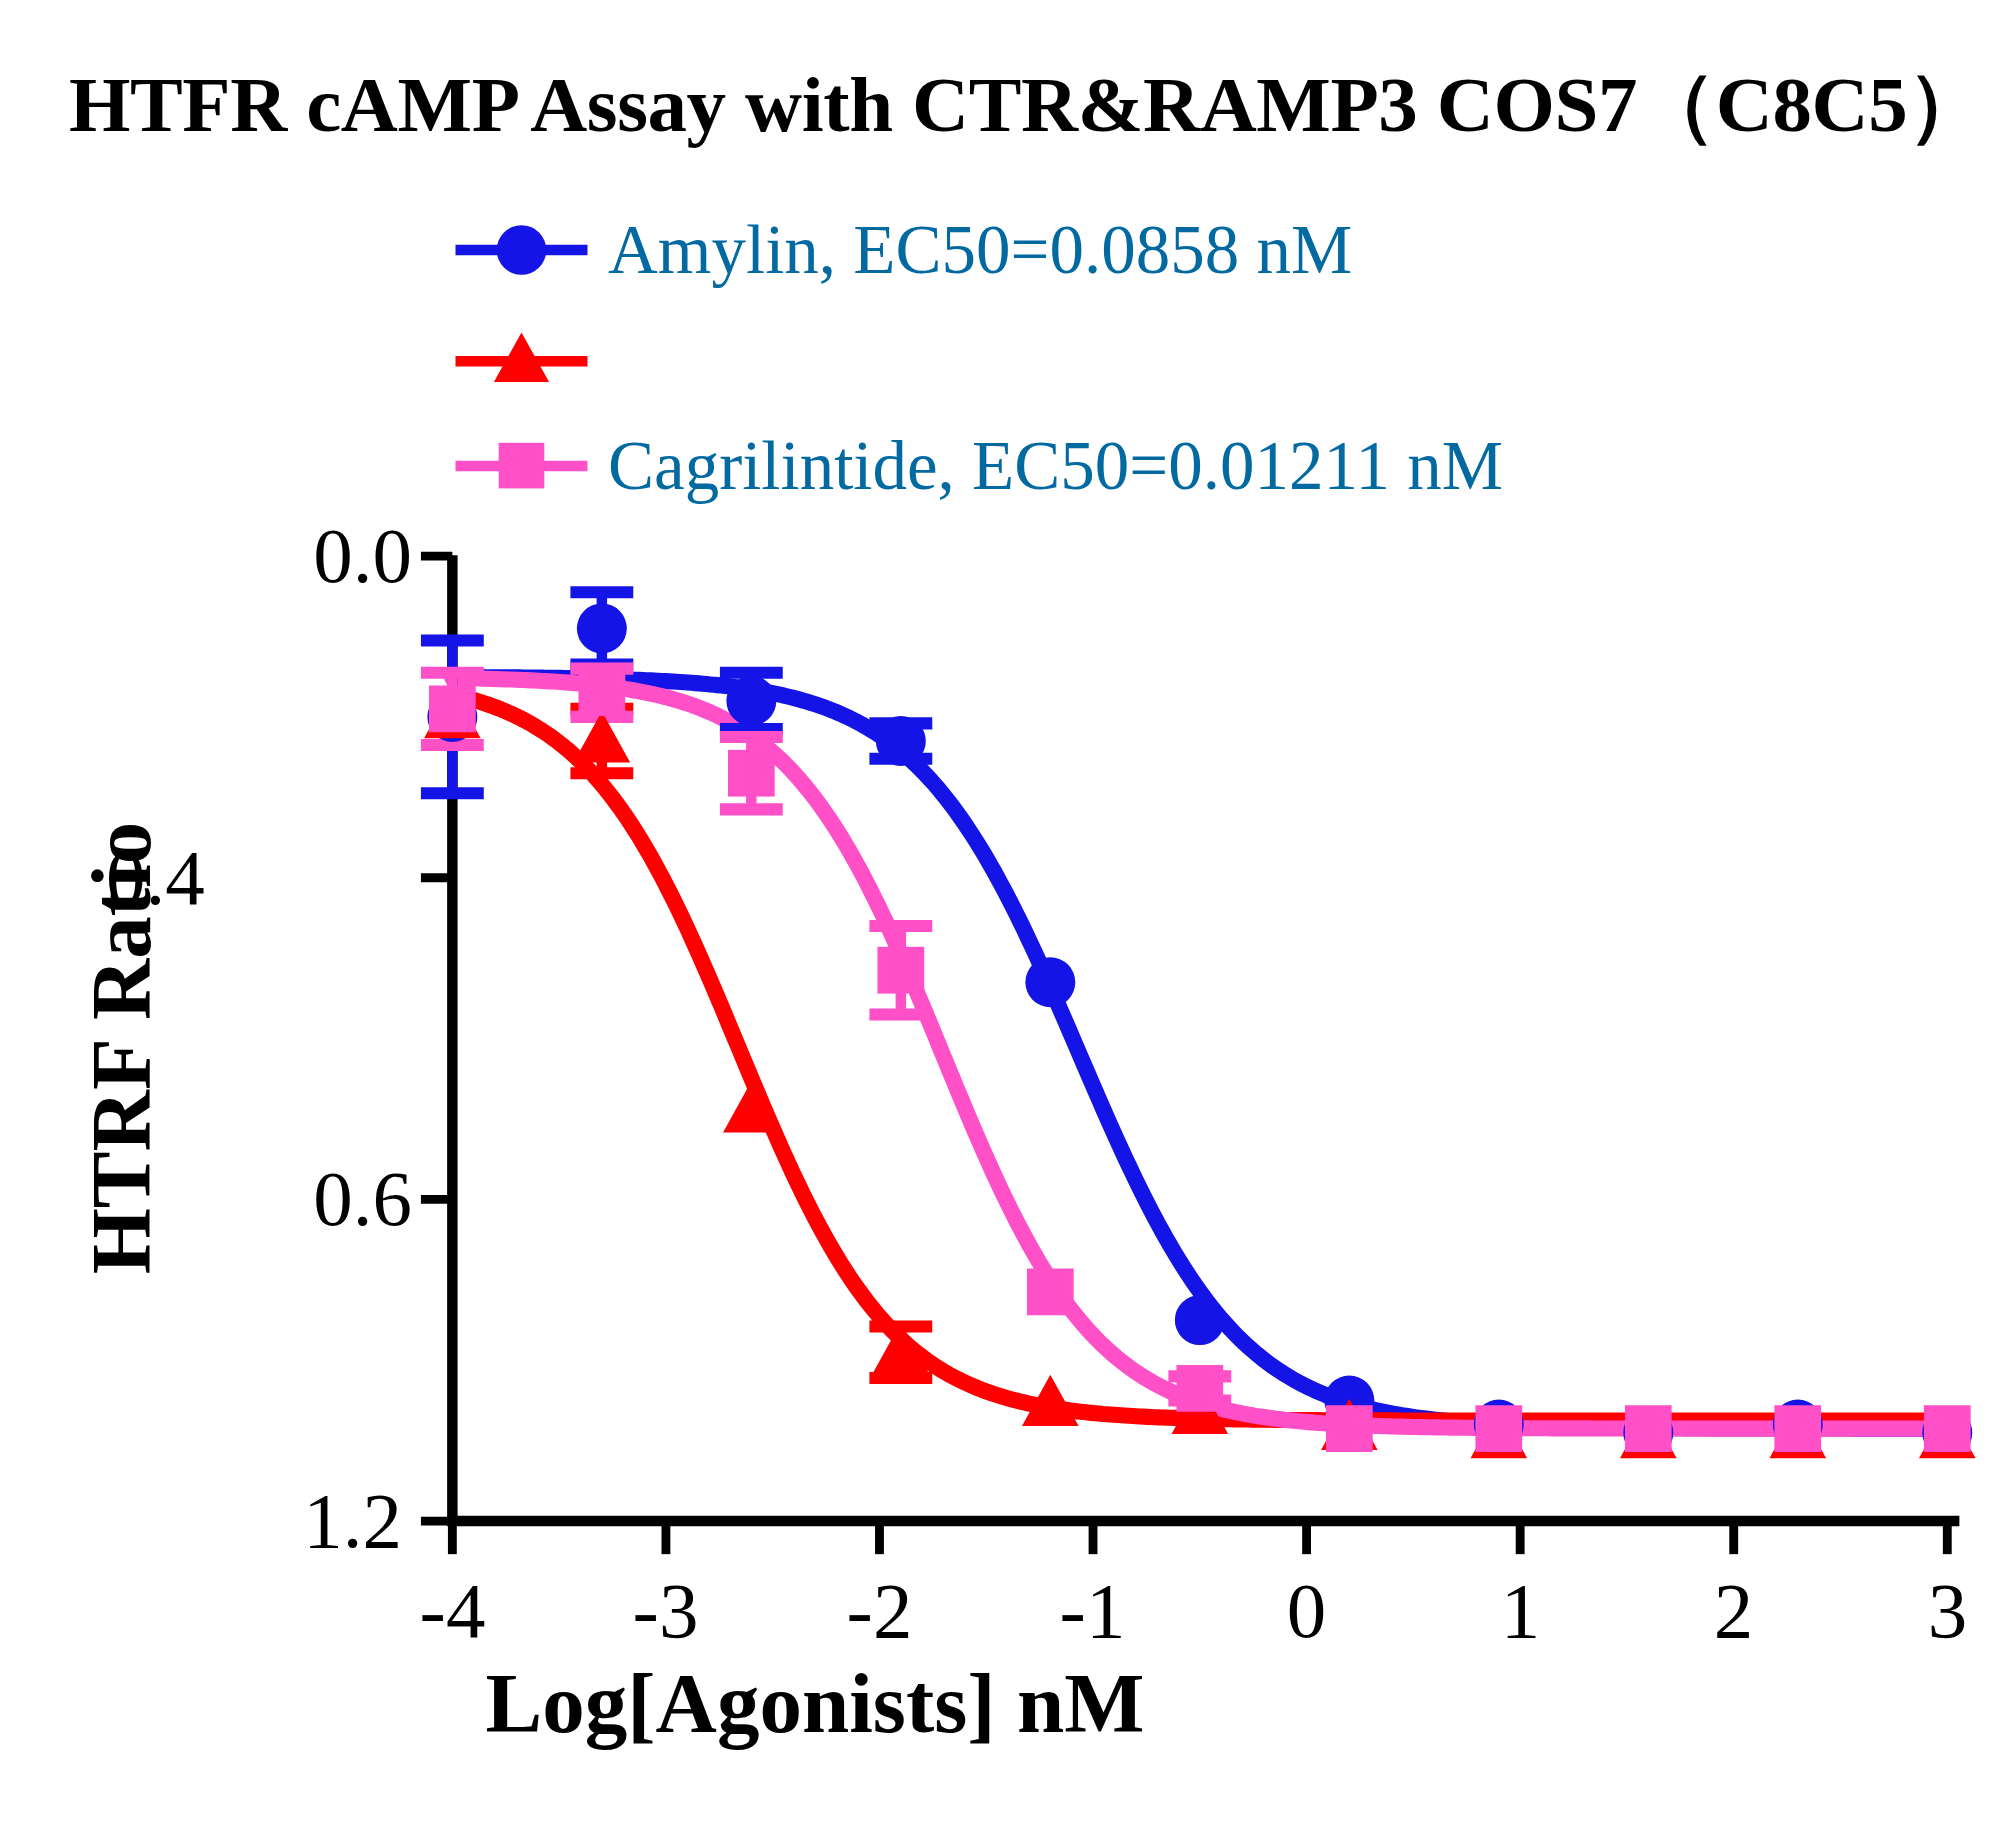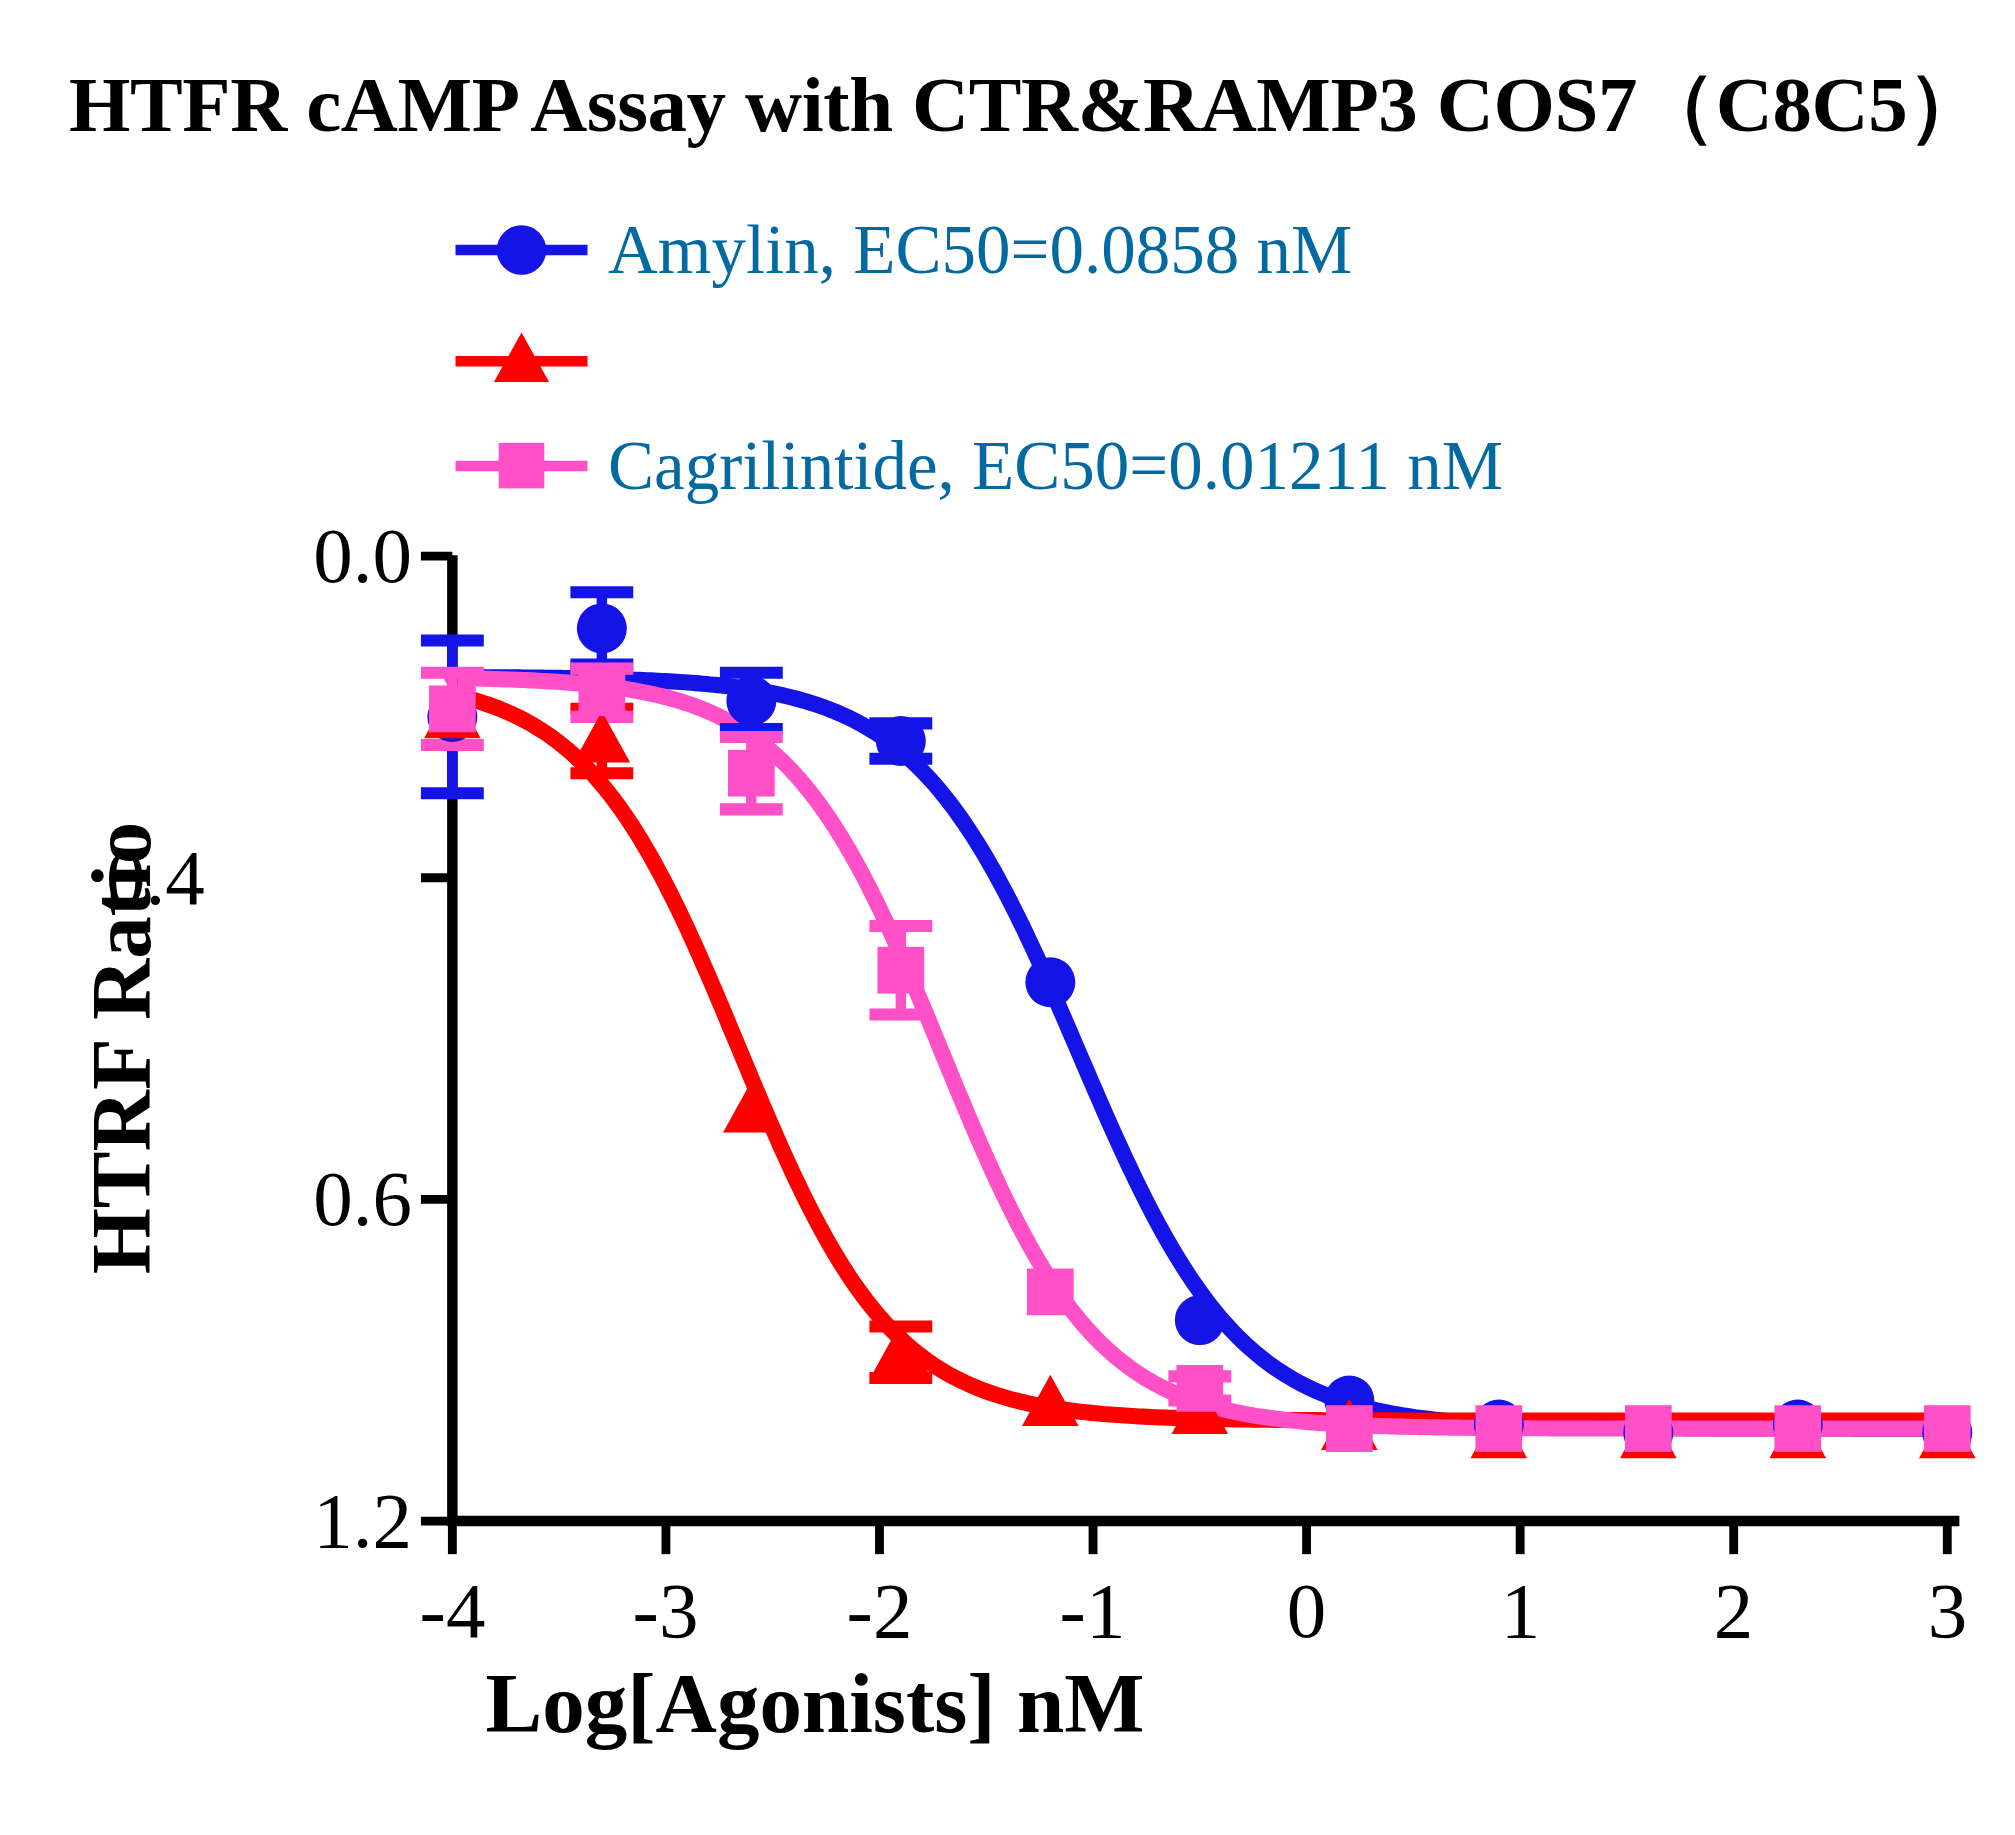--- a/index.html
+++ b/index.html
@@ -205,21 +205,21 @@
       <rect x="2548" y="3148.1875" width="116" height="116" fill="#FF50C8"></rect>
       <rect x="2919" y="3387.6875" width="116" height="116" fill="#FF50C8"></rect>
       <rect x="3290" y="3487.4791666666665" width="116" height="116" fill="#FF50C8"></rect>
       <rect x="3661.0000000000005" y="3487.4791666666665" width="116" height="116" fill="#FF50C8"></rect>
       <rect x="4031.9999999999995" y="3487.4791666666665" width="116" height="116" fill="#FF50C8"></rect>
       <rect x="4403" y="3487.4791666666665" width="116" height="116" fill="#FF50C8"></rect>
       <rect x="4774" y="3487.4791666666665" width="116" height="116" fill="#FF50C8"></rect>
     </svg>
 
   <div id="tick-labels">
-      <div class="tick-label" style="width: 306px; left: 106px; top: 1476px; text-align: right;">1.2</div>
+      <div class="tick-label" style="width: 306px; left: 96px; top: 1476px; text-align: right;">1.2</div>
       <div class="tick-label" style="width: 306px; left: 106px; top: 1154px; text-align: right;">0.6</div>
       <div class="tick-label" style="width: 306px; left: 106px; top: 833px; text-align: left;">0.4</div>
       <div class="tick-label" style="width: 306px; left: 106px; top: 511px; text-align: right;">0.0</div>
       <div class="tick-label" style="width: 161px; left: 372px; top: 1566px;">-4</div>
       <div class="tick-label" style="width: 161px; left: 585px; top: 1566px;">-3</div>
       <div class="tick-label" style="width: 161px; left: 799px; top: 1566px;">-2</div>
       <div class="tick-label" style="width: 161px; left: 1012px; top: 1566px;">-1</div>
       <div class="tick-label" style="width: 161px; left: 1226px; top: 1566px;">0</div>
       <div class="tick-label" style="width: 161px; left: 1440px; top: 1566px;">1</div>
       <div class="tick-label" style="width: 161px; left: 1653px; top: 1566px;">2</div>

